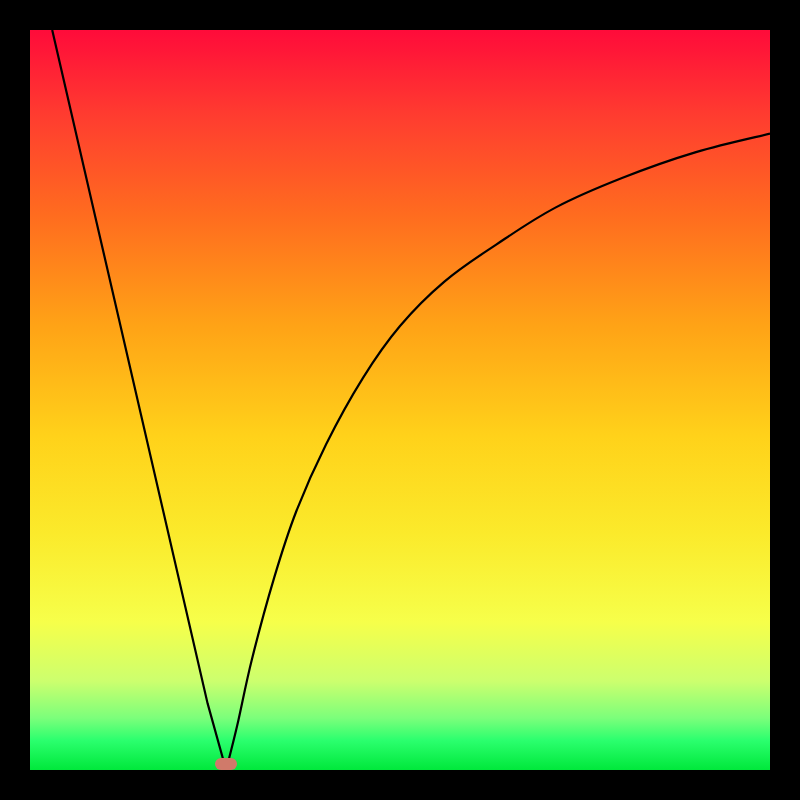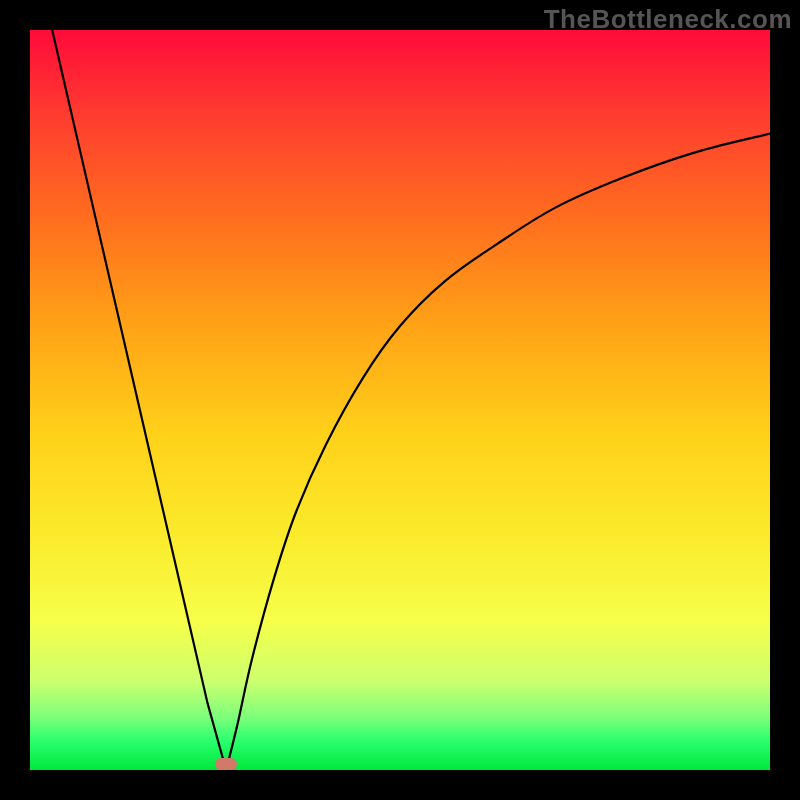--- a/index.html
+++ b/index.html
@@ -71,15 +71,14 @@
   <div class="plot-area">
 
     <svg class="curve" viewBox="0 0 740 740" preserveAspectRatio="none">
       <path fill="none" stroke="#000" stroke-width="2.2" d="M 22.2 0 L 44.4 96.20000000000005 L 66.6 192.39999999999998 L 88.8 288.6 L 111 384.8 L 133.2 481 L 155.4 577.2 L 177.6 673.4 L 196.10000000000002 740  C 198.098 732.008, 202.538 715.58, 207.20000000000002 695.6 C 211.86200000000002 675.62, 215.34 655.64, 222 629 C 228.66 602.36, 236.20800000000003 574.24, 244.20000000000002 547.6 C 252.192 520.96, 257.07599999999996 504.976, 266.4 481 C 275.724 457.024, 284.012 438.376, 296 414.4 C 307.988 390.424, 319.68 369.11199999999997, 333 347.79999999999995 C 346.32 326.48799999999994, 355.348 313.316, 370 296 C 384.652 278.684, 397.08400000000006 266.25199999999995, 414.40000000000003 251.59999999999997 C 431.716 236.94799999999998, 446.22 227.92000000000002, 466.2 214.60000000000002 C 486.17999999999995 201.28000000000003, 502.756 189.58800000000002, 525.4 177.60000000000002 C 548.044 165.61200000000002, 566.692 157.99, 592 148 C 617.308 138.01, 639.36 130.092, 666 122.10000000000002 C 692.64 114.10800000000003, 726.68 106.93000000000002, 740 103.60000000000002"></path>
     </svg>
 
     <div class="marker" style="left: 196.1px; top: 734.08px; background: rgb(208, 122, 106);"></div>
 
   </div>
 
-  <div class="watermark">TheBottleneck.com</div>
 
 </div>
 
 </body></html>

